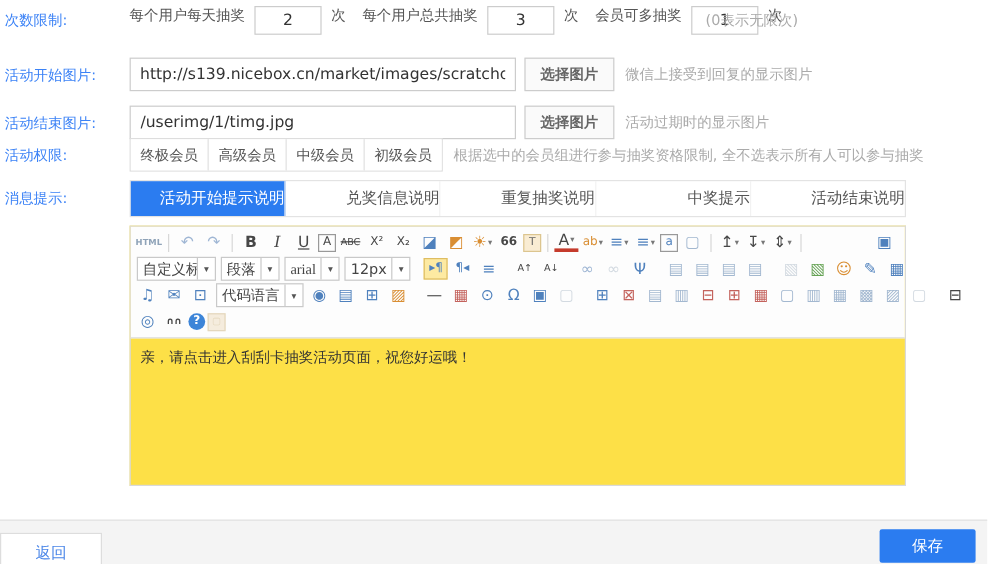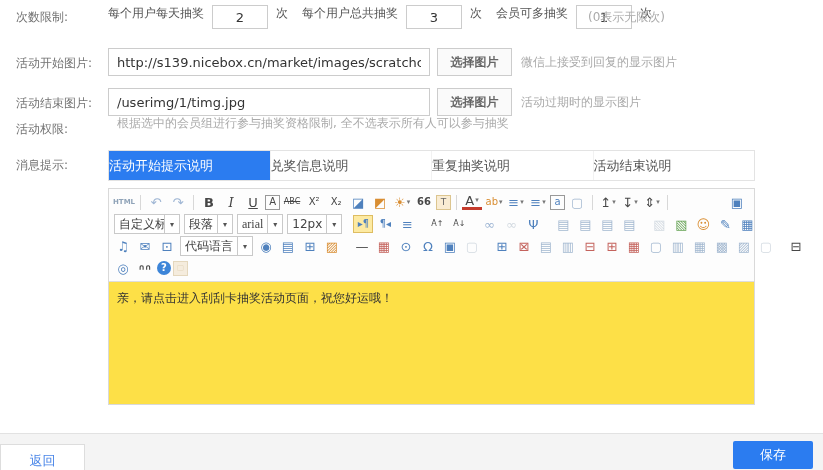--- a/index.html
+++ b/index.html
@@ -1,18 +1,18 @@
 <!DOCTYPE html>
 <html><head>
 <meta charset="utf-8">
 <style>
   html,body{margin:0;padding:0;background:#fff}
   .page{position:relative;width:823px;height:470px;background:#fff;overflow:hidden;
         font-family:"DejaVu Sans","Liberation Sans",sans-serif;font-size:12px;color:#555}
-  .flabel{position:absolute;left:16px;color:#737373;white-space:nowrap}
+  .flabel{position:absolute;left:4px;color:#3b82f6;white-space:nowrap}
   .row{position:absolute;left:108px;display:flex;align-items:center;white-space:nowrap}
 
   
   #row-limit{top:4px;height:26px}
   .lf{display:flex;align-items:flex-start;margin-right:14px}
   .lf-label{margin-right:8px}
   .num-input{width:56px;height:24px;border:1px solid #ccc;text-align:center;font-size:13px;color:#333;
              font-family:inherit;box-sizing:border-box;outline:none}
   .suffix{margin-left:8px}
   .hint{color:#aaa}
@@ -29,21 +29,21 @@
   
   #row-perm{top:115px}
   .member-group{display:flex;border:1px solid #ddd}
   .member-opt{width:64px;height:26px;line-height:26px;text-align:center;border-right:1px solid #ddd;
               color:#555;cursor:pointer;background:#fff}
   .member-opt:last-child{border-right:none}
 
   
   #row-tabs{top:150px}
   .tabbar{display:flex;width:647px;height:31px;border:1px solid #e3e3e3;box-sizing:border-box;background:#fff}
-  .tab{flex:1;text-align:left;line-height:29px;font-size:13px;color:#555;cursor:pointer;
+  .tab{flex:1;text-align:right;line-height:29px;font-size:13px;color:#555;cursor:pointer;
        border-right:1px solid #f2f2f2}
   .tab:last-child{border-right:none}
   .tab.active{background:#2b7cf0;color:#fff}
 
   
   .editor{position:absolute;left:108px;top:188px;width:647px;height:217px;border:1px solid #d9d9d9;
           box-sizing:border-box;background:#fde047}
   .toolbar{border-bottom:1px solid #ddd;padding:2px 3px;background:#fdfdfd}
   .tb-row{display:flex;align-items:center;height:22px}
   .tbi{min-width:20px;height:18px;display:inline-flex;align-items:center;justify-content:center;
@@ -115,29 +115,37 @@
     <span class="hint">微信上接受到回复的显示图片</span>
   </div>
 
   <div class="row" id="row-end">
     <input class="url-input" type="text" value="/userimg/1/timg.jpg" style="">
     <button class="pick-btn">选择图片</button>
     <span class="hint">活动过期时的显示图片</span>
   </div>
 
   <div class="row" id="row-perm">
+    <span class="member-group">
+
+    <span class="member-opt">终极会员</span>
+        <span class="member-opt">高级会员</span>
+        <span class="member-opt">中级会员</span>
+        <span class="member-opt">初级会员</span>
+      </span>
     <span class="hint">根据选中的会员组进行参与抽奖资格限制, 全不选表示所有人可以参与抽奖</span>
   </div>
 
   <div class="row" id="row-tabs">
     <span class="tabbar">
 
     <span class="tab active">活动开始提示说明</span>
         <span class="tab">兑奖信息说明</span>
         <span class="tab">重复抽奖说明</span>
+        <span class="tab">中奖提示</span>
         <span class="tab">活动结束说明</span>
       </span>
   </div>
 
   <div class="editor">
     <div class="toolbar" id="toolbar">
         <div class="tb-row">
           <span class="tbi src">HTML</span>
           <span class="tb-sep"></span>
           <span class="tbi soft">↶</span>

